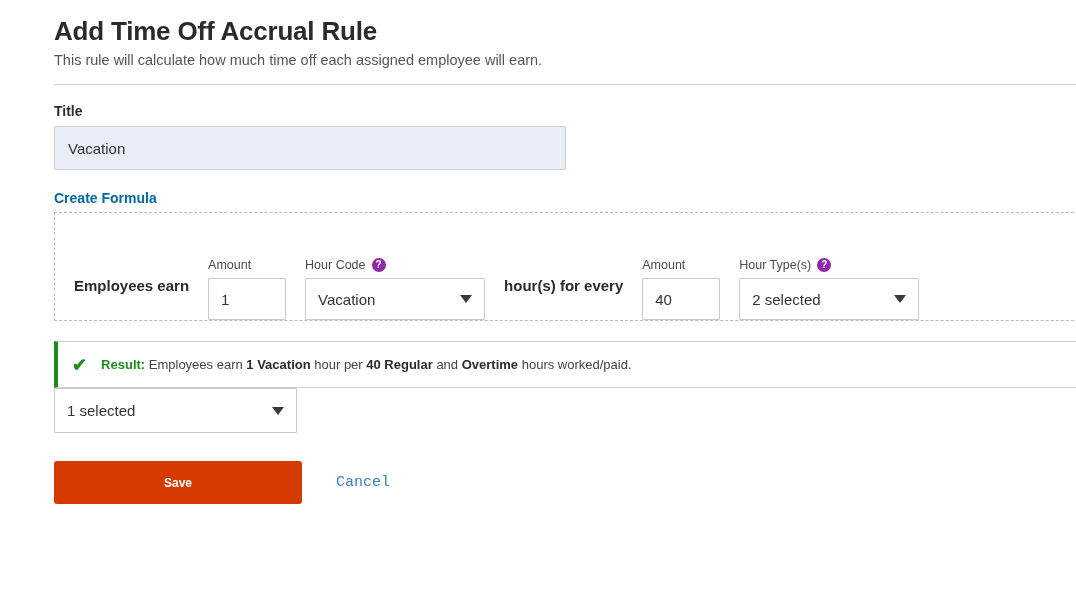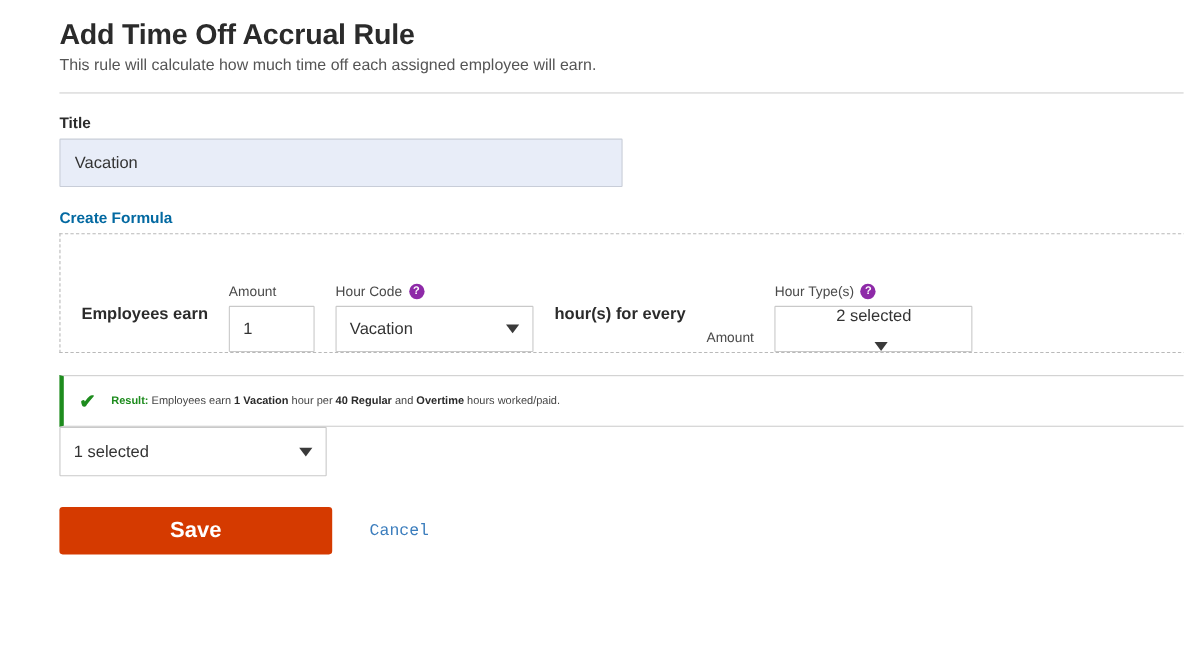--- a/index.html
+++ b/index.html
@@ -161,21 +161,21 @@
   .caret {
     width: 0;
     height: 0;
     border-left: 6px solid transparent;
     border-right: 6px solid transparent;
     border-top: 8px solid #3a3a3a;
     margin-left: 14px;
     flex: none;
   }
   .hour-code-sel { width: 180px; }
-  .hour-type-sel { width: 180px; flex-direction: column; }
+  .hour-type-sel { width: 180px; }
 
   .f-trail {
     font-size: 15px;
     font-weight: bold;
     color: #2b2b2b;
     padding-bottom: 26px;
     white-space: nowrap;
   }
 
   
@@ -192,21 +192,21 @@
     width: 1062px;
   }
   .check-icon {
     color: #1e8c1e;
     font-size: 18px;
     font-weight: bold;
     margin-right: 14px;
     line-height: 1;
   }
   .result-text {
-    font-size: 10px;
+    font-size: 13px;
     color: #444444;
   }
   .result-label {
     color: #1e8c1e;
     font-weight: bold;
   }
   .result-text b { color: #2b2b2b; font-weight: bold; }
 
   
   .assign-label {
@@ -224,21 +224,21 @@
     margin-top: 28px;
   }
   .btn-save {
     width: 248px;
     height: 43px;
     background: #d53a00;
     border: none;
     border-radius: 3px;
     color: #ffffff;
     font-family: "Liberation Sans", sans-serif;
-    font-size: 20px;
+    font-size: 12px;
     font-weight: bold;
     cursor: pointer;
   }
   .btn-cancel {
     margin-left: 34px;
     color: #3b7dbd;
     font-size: 15px;
     text-decoration: none;
     cursor: pointer;
     font-family: Liberation Mono, monospace;
@@ -280,20 +280,21 @@
           <span class="caret"></span>
         </div>
       </div>
       <div class="f-gap-c"></div>
 
       <div class="f-trail">hour(s) for every</div>
       <div class="f-gap-c"></div>
 
       <div class="f-cell">
         <div class="mini-label">Amount</div>
+        <input class="txt-input amount-2" type="text" value="40" style="">
       </div>
       <div class="f-gap-d"></div>
 
       <div class="f-cell">
         <div class="mini-label">
           <span>Hour Type(s)</span>
           <span class="help-icon">?</span>
         </div>
         <div class="select-box hour-type-sel">
           <span class="sel-val">2 selected</span>

